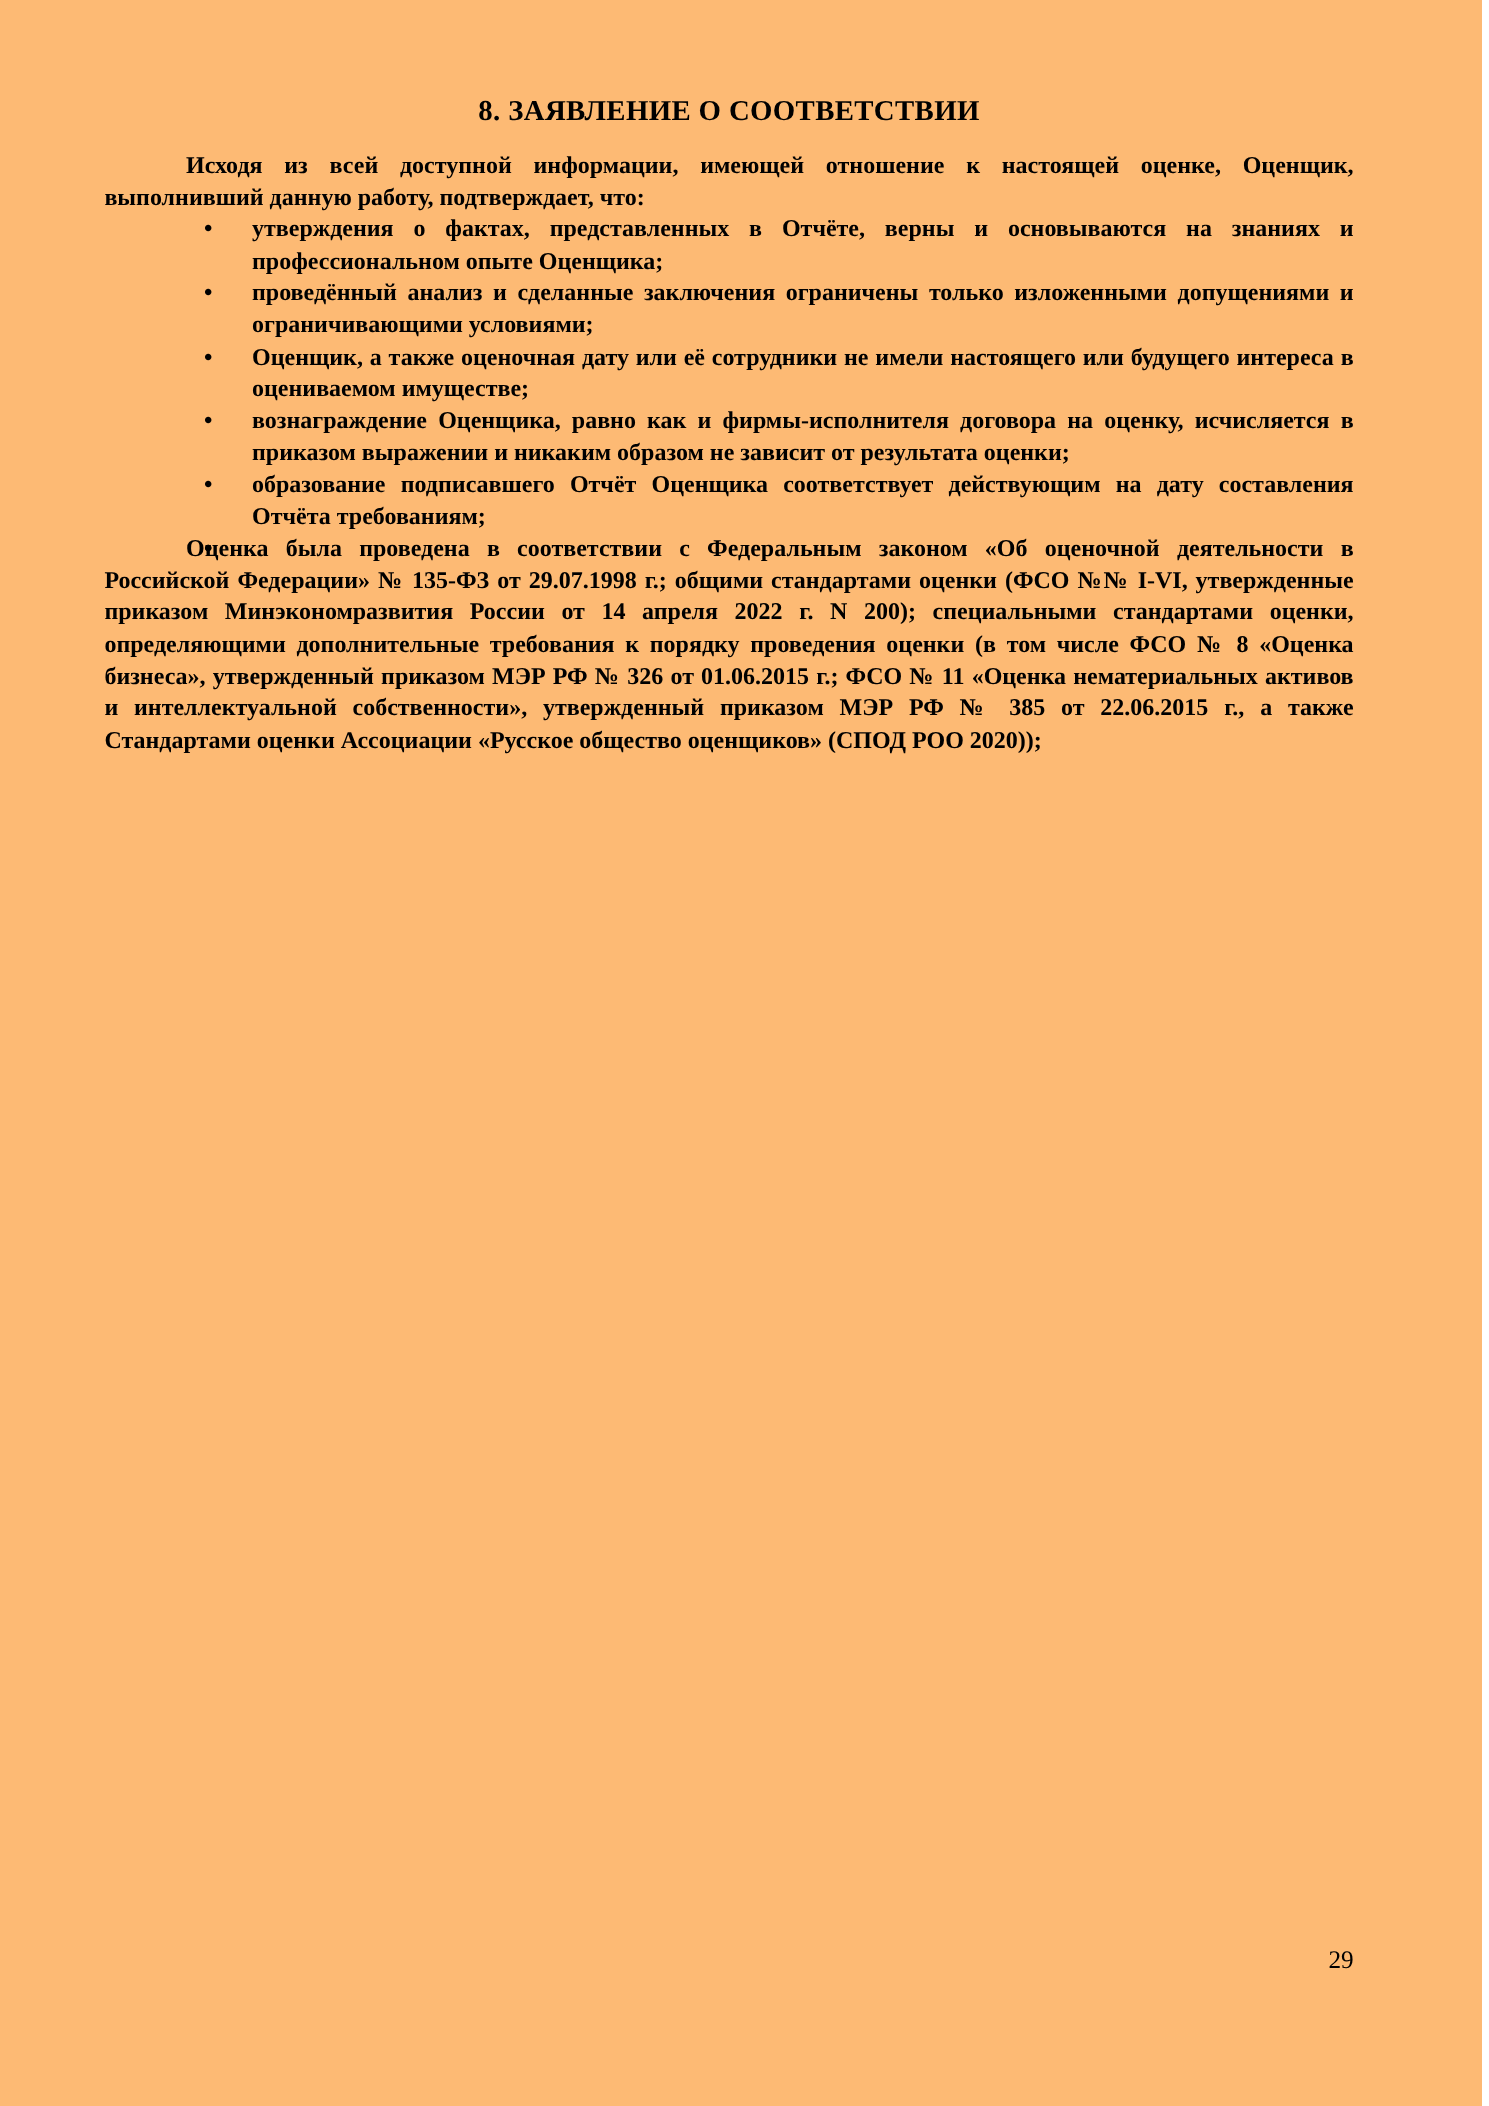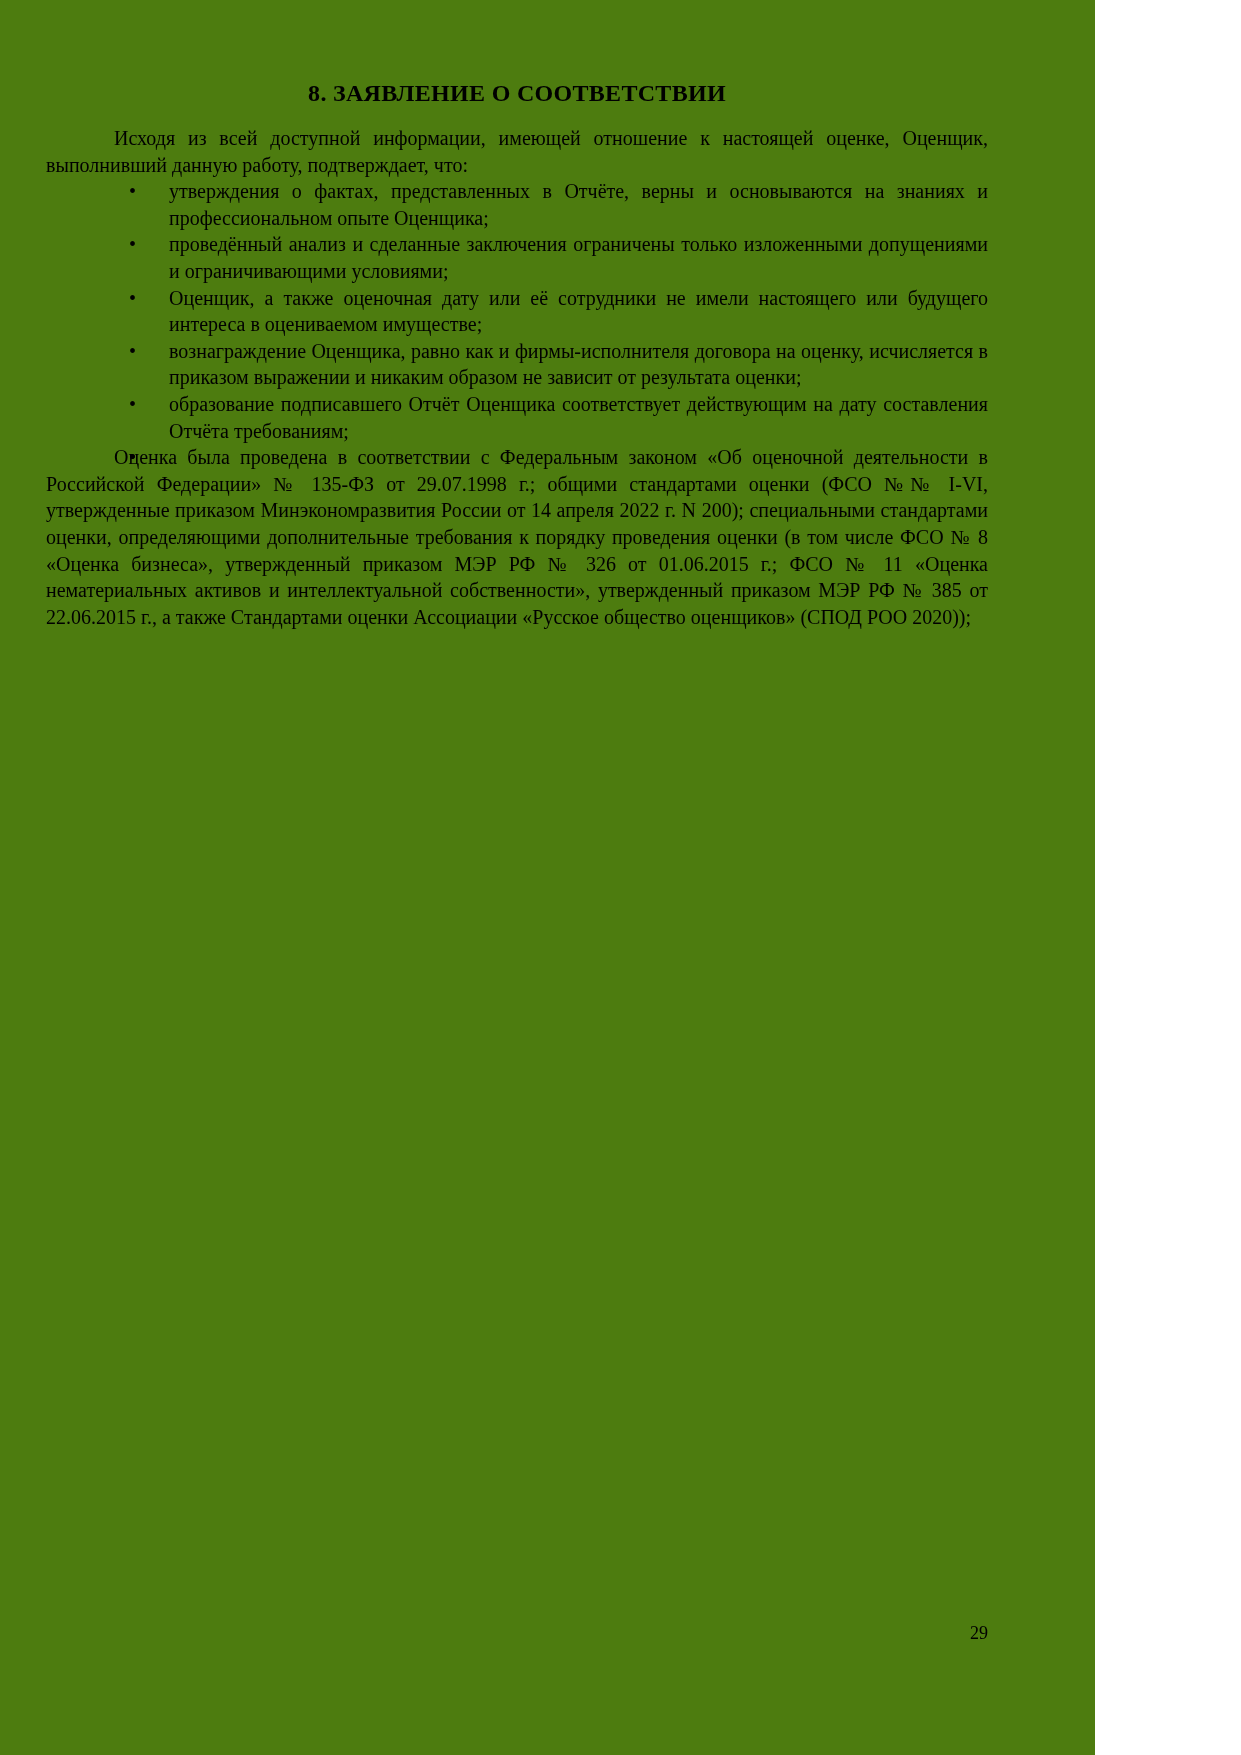--- a/index.html
+++ b/index.html
@@ -2,41 +2,42 @@
 <html lang="ru"><head>
 <meta charset="utf-8">
 <style>
   html, body {
     margin: 0;
     padding: 0;
     background: #ffffff;
   }
   .page {
     position: relative;
-    width: 1095px;
+    width: 1235px;
     height: 1755px;
-    background: #4d7c0f;
+    background: #fdba74;
     color: #000000;
     font-family: "Liberation Serif", "DejaVu Serif", serif;
     box-sizing: border-box;
-    padding: 78px 107px 0 46px;
+    padding: 78px 107px 0 87px;
     overflow: hidden;
   }
   .section-title {
     margin: 0 0 17px 0;
     font-size: 24px;
     line-height: 30px;
     font-weight: bold;
     text-align: center;
     letter-spacing: 0.3px;
   }
   .body-text {
     font-size: 20px;
     line-height: 26.6px;
     text-align: justify;
+    font-weight: bold;
   }
   .paragraph {
     margin: 0;
     text-indent: 68px;
   }
   .bullet-list {
     margin: 0;
     padding: 0 0 0 123px;
     list-style: none;
   }
@@ -48,21 +49,21 @@
     left: -40px;
     top: 0;
     text-indent: 0;
     font-size: 20px;
     line-height: 26.6px;
   }
   .page-number {
     position: absolute;
     top: 1620px;
     right: 107px;
-    font-size: 18px;
+    font-size: 21px;
     line-height: 27px;
     text-align: right;
   }
 </style>
 </head>
 <body>
 
 <div class="page">
 
   <h1 class="section-title">8. ЗАЯВЛЕНИЕ О СООТВЕТСТВИИ</h1>

